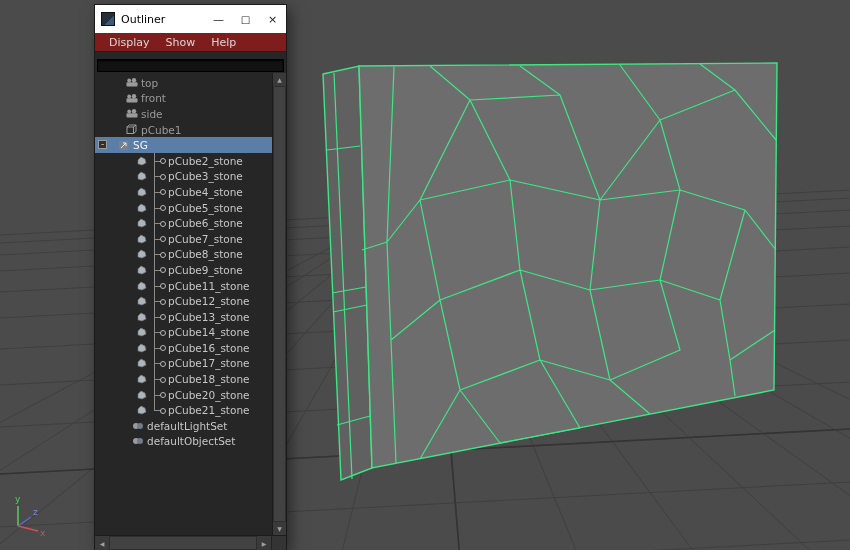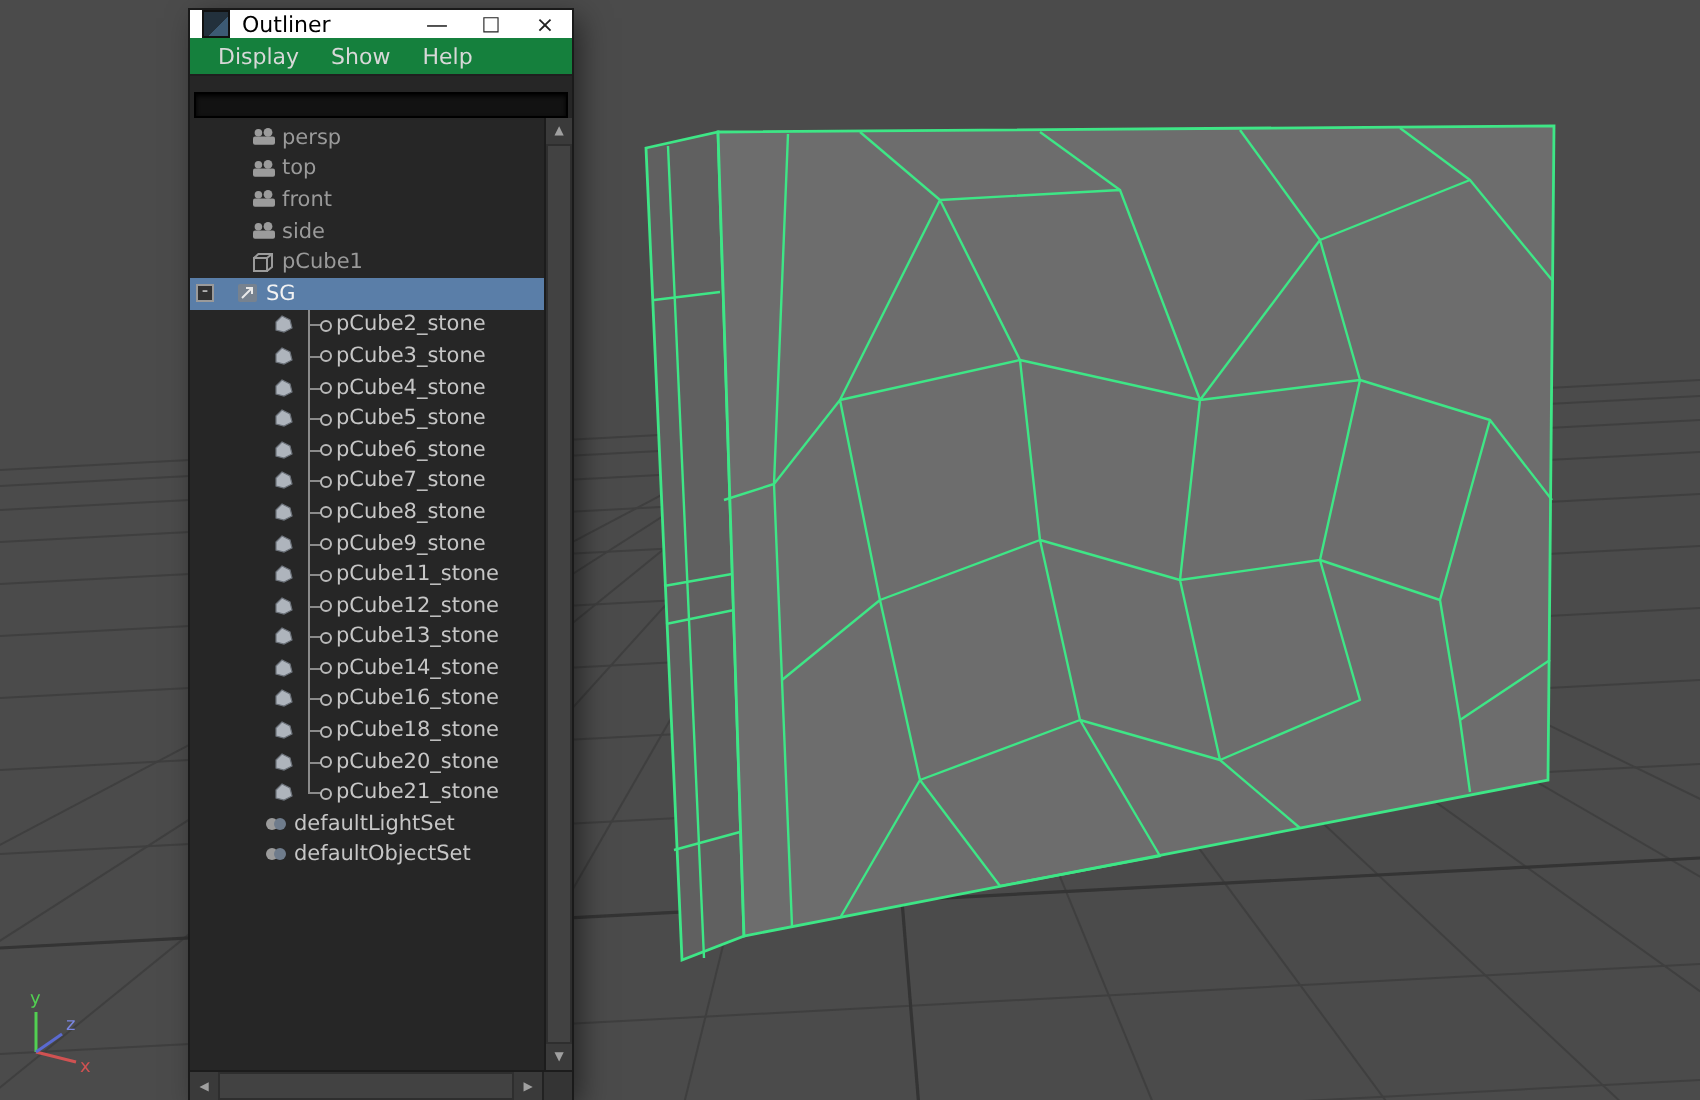--- a/index.html
+++ b/index.html
@@ -15,37 +15,37 @@
 
   
   .outliner{
     position:absolute;left:95px;top:5px;width:191px;bottom:0;
     display:flex;flex-direction:column;
     background:#262626;
     box-shadow:0 0 0 1px #1a1a1a, 4px 4px 14px rgba(0,0,0,.5);
     z-index:5;
   }
   .titlebar{
-    height:14px;background:#ffffff;display:flex;align-items:center;
+    height:28px;background:#ffffff;display:flex;align-items:center;
     font-size:11px;color:#000;flex:0 0 auto;user-select:none;
   }
   .app-icon{
     width:12px;height:12px;margin:0 6px;flex:0 0 auto;
     background:linear-gradient(135deg,#22303c 60%,#3c5a74 60%);
     border:1px solid #111;
   }
   .titlebar .title{flex:0 0 auto;}
   .titlebar .tspacer{flex:1;}
   .tbtn{
     width:27px;height:22px;display:flex;align-items:center;justify-content:center;
     font-size:11px;color:#222;cursor:default;
   }
   .tbtn.max{font-size:10px;}
   .menubar{
-    height:18px;background:#15803d;border-bottom:1px solid #1f1f1f;
+    height:18px;background:#7f1d1d;border-bottom:1px solid #1f1f1f;
     display:flex;align-items:center;font-size:11px;color:#d8d8d8;
     padding-left:6px;flex:0 0 auto;
   }
   .menu-item{padding:0 8px;}
   .searchbar{height:18px;background:#262626;padding:2px 2px 1px 2px;flex:0 0 auto;}
   .search-input{
     width:100%;height:13px;box-sizing:border-box;
     background:#121212;border:1px solid #000;outline:none;
     box-shadow:inset 0 1px 2px #000;color:#ccc;font-size:10px;padding:0 3px;
   }
@@ -207,50 +207,40 @@
   <div class="list">
     <div class="rows" id="tree-rows">
         <div class="row root dim">
           <span class="icon">
             <svg width="12" height="9" viewBox="0 0 12 9">
               <circle cx="3.2" cy="2.4" r="1.9" fill="#9b9b9b"></circle>
               <circle cx="8" cy="2.2" r="2.2" fill="#9b9b9b"></circle>
               <rect x="0.5" y="4.2" width="11" height="4.2" rx="1" fill="#9b9b9b"></rect>
             </svg>
           </span>
-          <span class="label">persp</span>
+          <span class="label">top</span>
         </div>
         <div class="row root dim">
           <span class="icon">
             <svg width="12" height="9" viewBox="0 0 12 9">
               <circle cx="3.2" cy="2.4" r="1.9" fill="#9b9b9b"></circle>
               <circle cx="8" cy="2.2" r="2.2" fill="#9b9b9b"></circle>
               <rect x="0.5" y="4.2" width="11" height="4.2" rx="1" fill="#9b9b9b"></rect>
             </svg>
           </span>
-          <span class="label">top</span>
+          <span class="label">front</span>
         </div>
         <div class="row root dim">
           <span class="icon">
             <svg width="12" height="9" viewBox="0 0 12 9">
               <circle cx="3.2" cy="2.4" r="1.9" fill="#9b9b9b"></circle>
               <circle cx="8" cy="2.2" r="2.2" fill="#9b9b9b"></circle>
               <rect x="0.5" y="4.2" width="11" height="4.2" rx="1" fill="#9b9b9b"></rect>
             </svg>
           </span>
-          <span class="label">front</span>
-        </div>
-        <div class="row root dim">
-          <span class="icon">
-            <svg width="12" height="9" viewBox="0 0 12 9">
-              <circle cx="3.2" cy="2.4" r="1.9" fill="#9b9b9b"></circle>
-              <circle cx="8" cy="2.2" r="2.2" fill="#9b9b9b"></circle>
-              <rect x="0.5" y="4.2" width="11" height="4.2" rx="1" fill="#9b9b9b"></rect>
-            </svg>
-          </span>
           <span class="label">side</span>
         </div>
         <div class="row root dim">
           <span class="icon">
             <svg width="11" height="11" viewBox="0 0 11 11">
               <rect x="1" y="3" width="6.5" height="6.5" fill="none" stroke="#9b9b9b"></rect>
               <path d="M1 3 L3.2 1 L10 1 L10 7.5 L7.5 9.5 M7.5 3 L10 1" fill="none" stroke="#9b9b9b"></path>
             </svg>
           </span>
           <span class="label">pCube1</span>
@@ -426,20 +416,33 @@
             <svg width="11" height="10" viewBox="0 0 11 10">
               <polygon points="2,4 5,1 9,3 10,7 6,9 2,8" fill="#aeb4bc" stroke="#6d737b" stroke-width="0.6"></polygon>
             </svg>
           </span>
           <span class="branch">
             <span class="v"></span>
             <span class="h"></span>
             <span class="o"></span>
           </span>
           <span class="label">pCube16_stone</span>
+        </div>
+        <div class="row child">
+          <span class="icon">
+            <svg width="11" height="10" viewBox="0 0 11 10">
+              <polygon points="2,4 5,1 9,3 10,7 6,9 2,8" fill="#aeb4bc" stroke="#6d737b" stroke-width="0.6"></polygon>
+            </svg>
+          </span>
+          <span class="branch">
+            <span class="v"></span>
+            <span class="h"></span>
+            <span class="o"></span>
+          </span>
+          <span class="label">pCube17_stone</span>
         </div>
         <div class="row child">
           <span class="icon">
             <svg width="11" height="10" viewBox="0 0 11 10">
               <polygon points="2,4 5,1 9,3 10,7 6,9 2,8" fill="#aeb4bc" stroke="#6d737b" stroke-width="0.6"></polygon>
             </svg>
           </span>
           <span class="branch">
             <span class="v"></span>
             <span class="h"></span>

